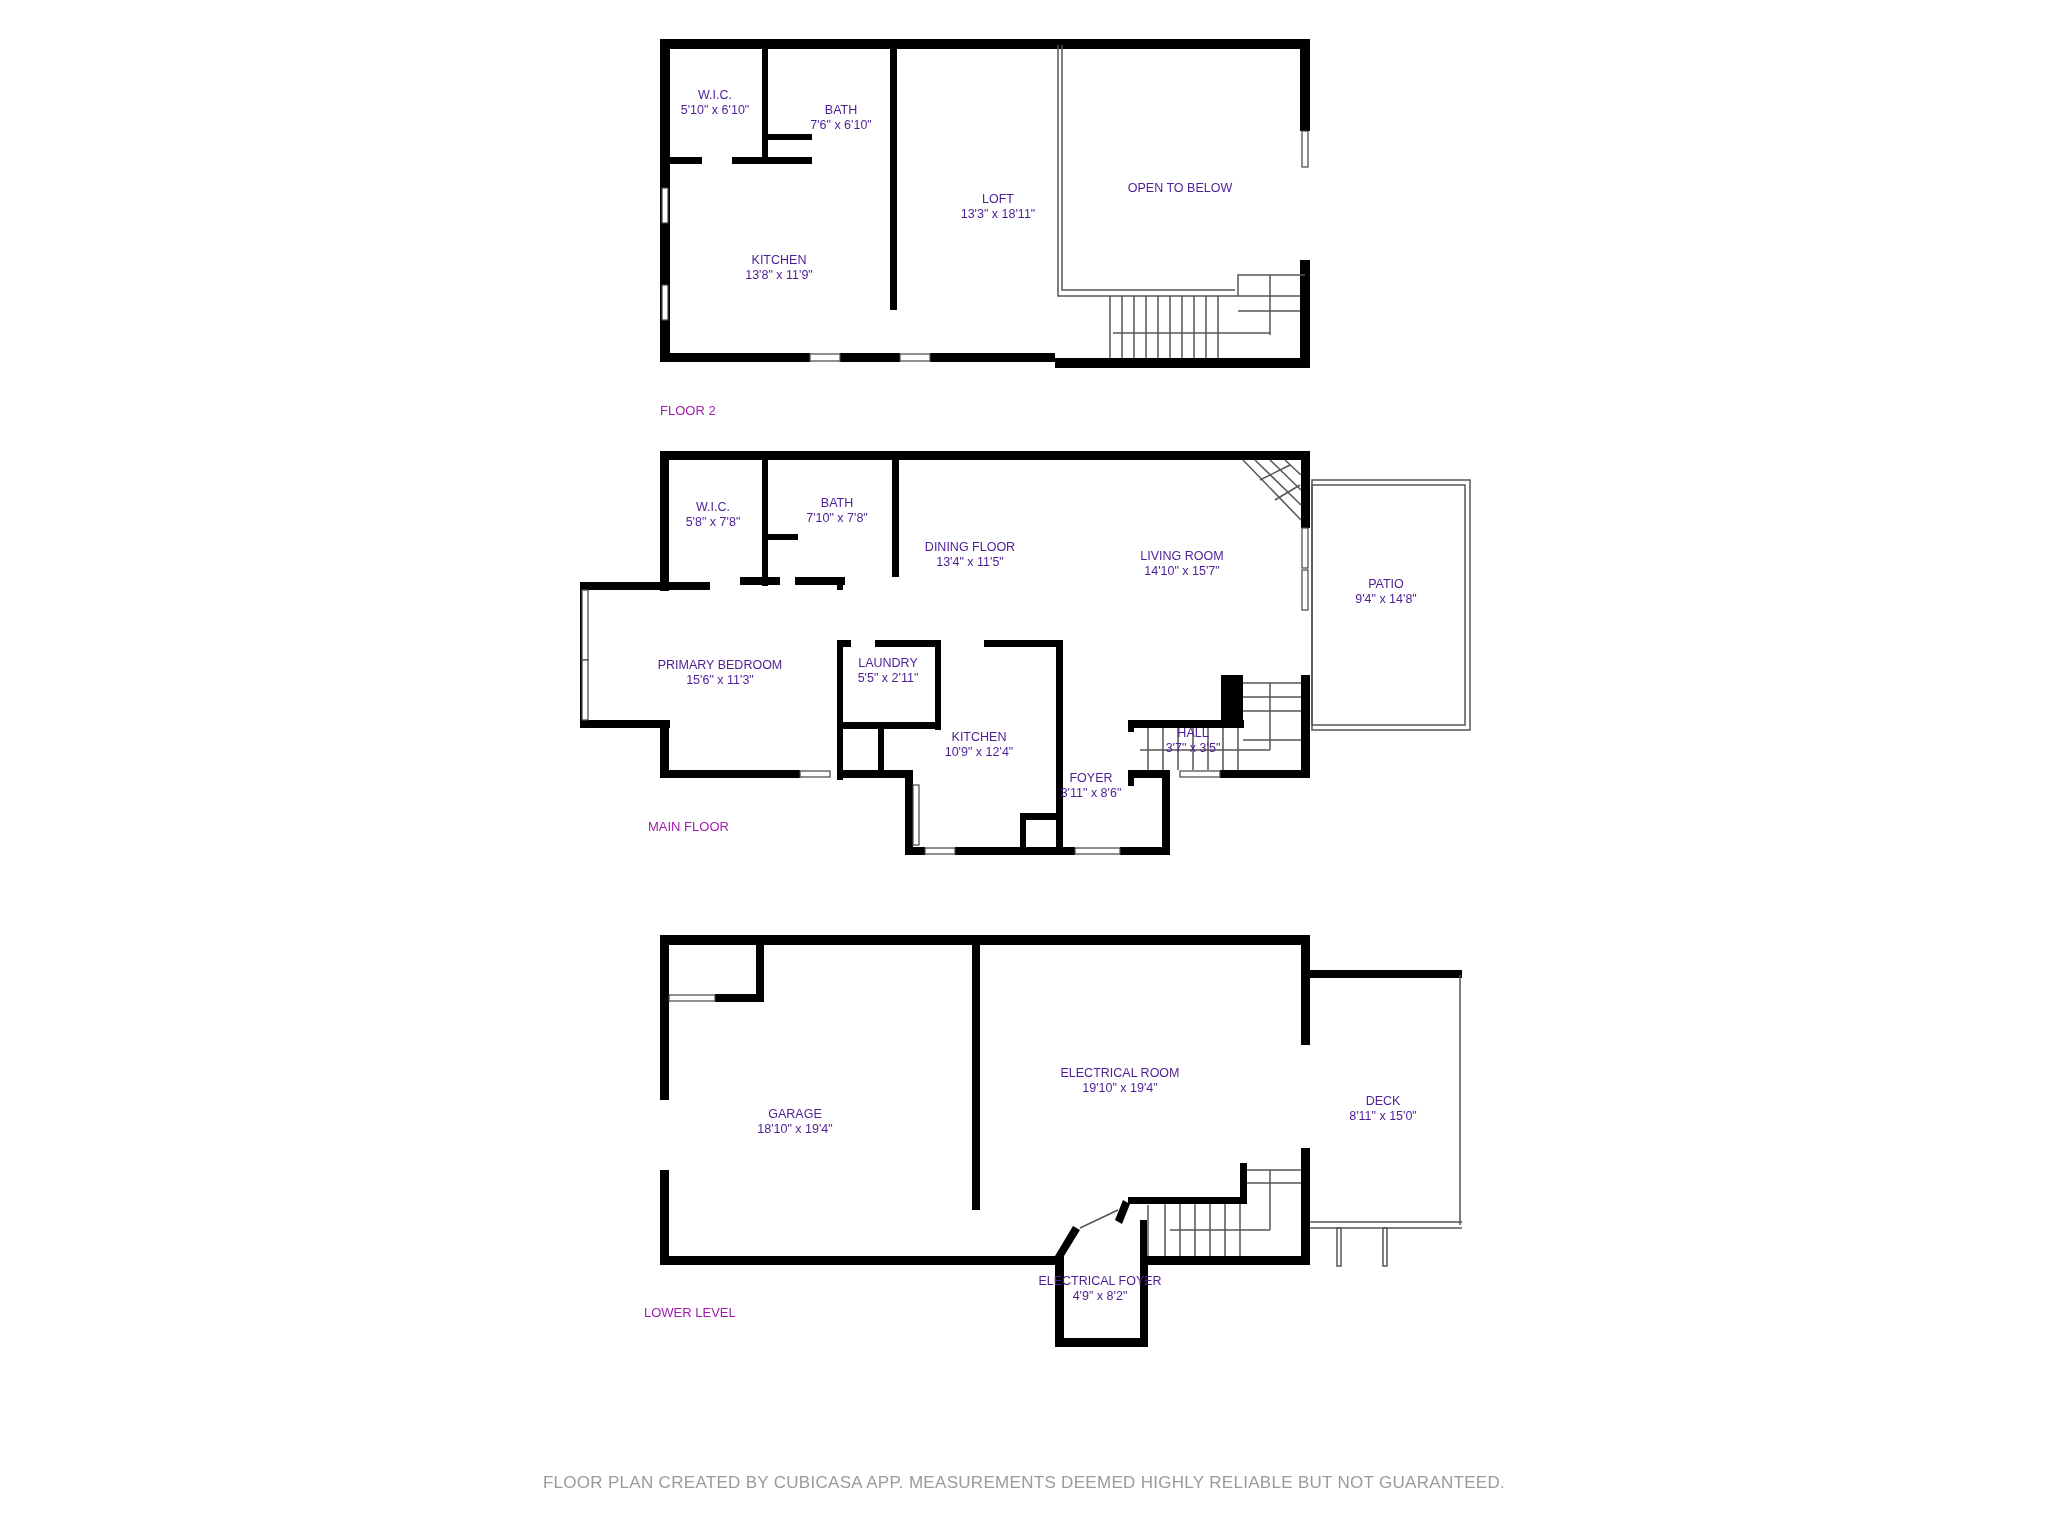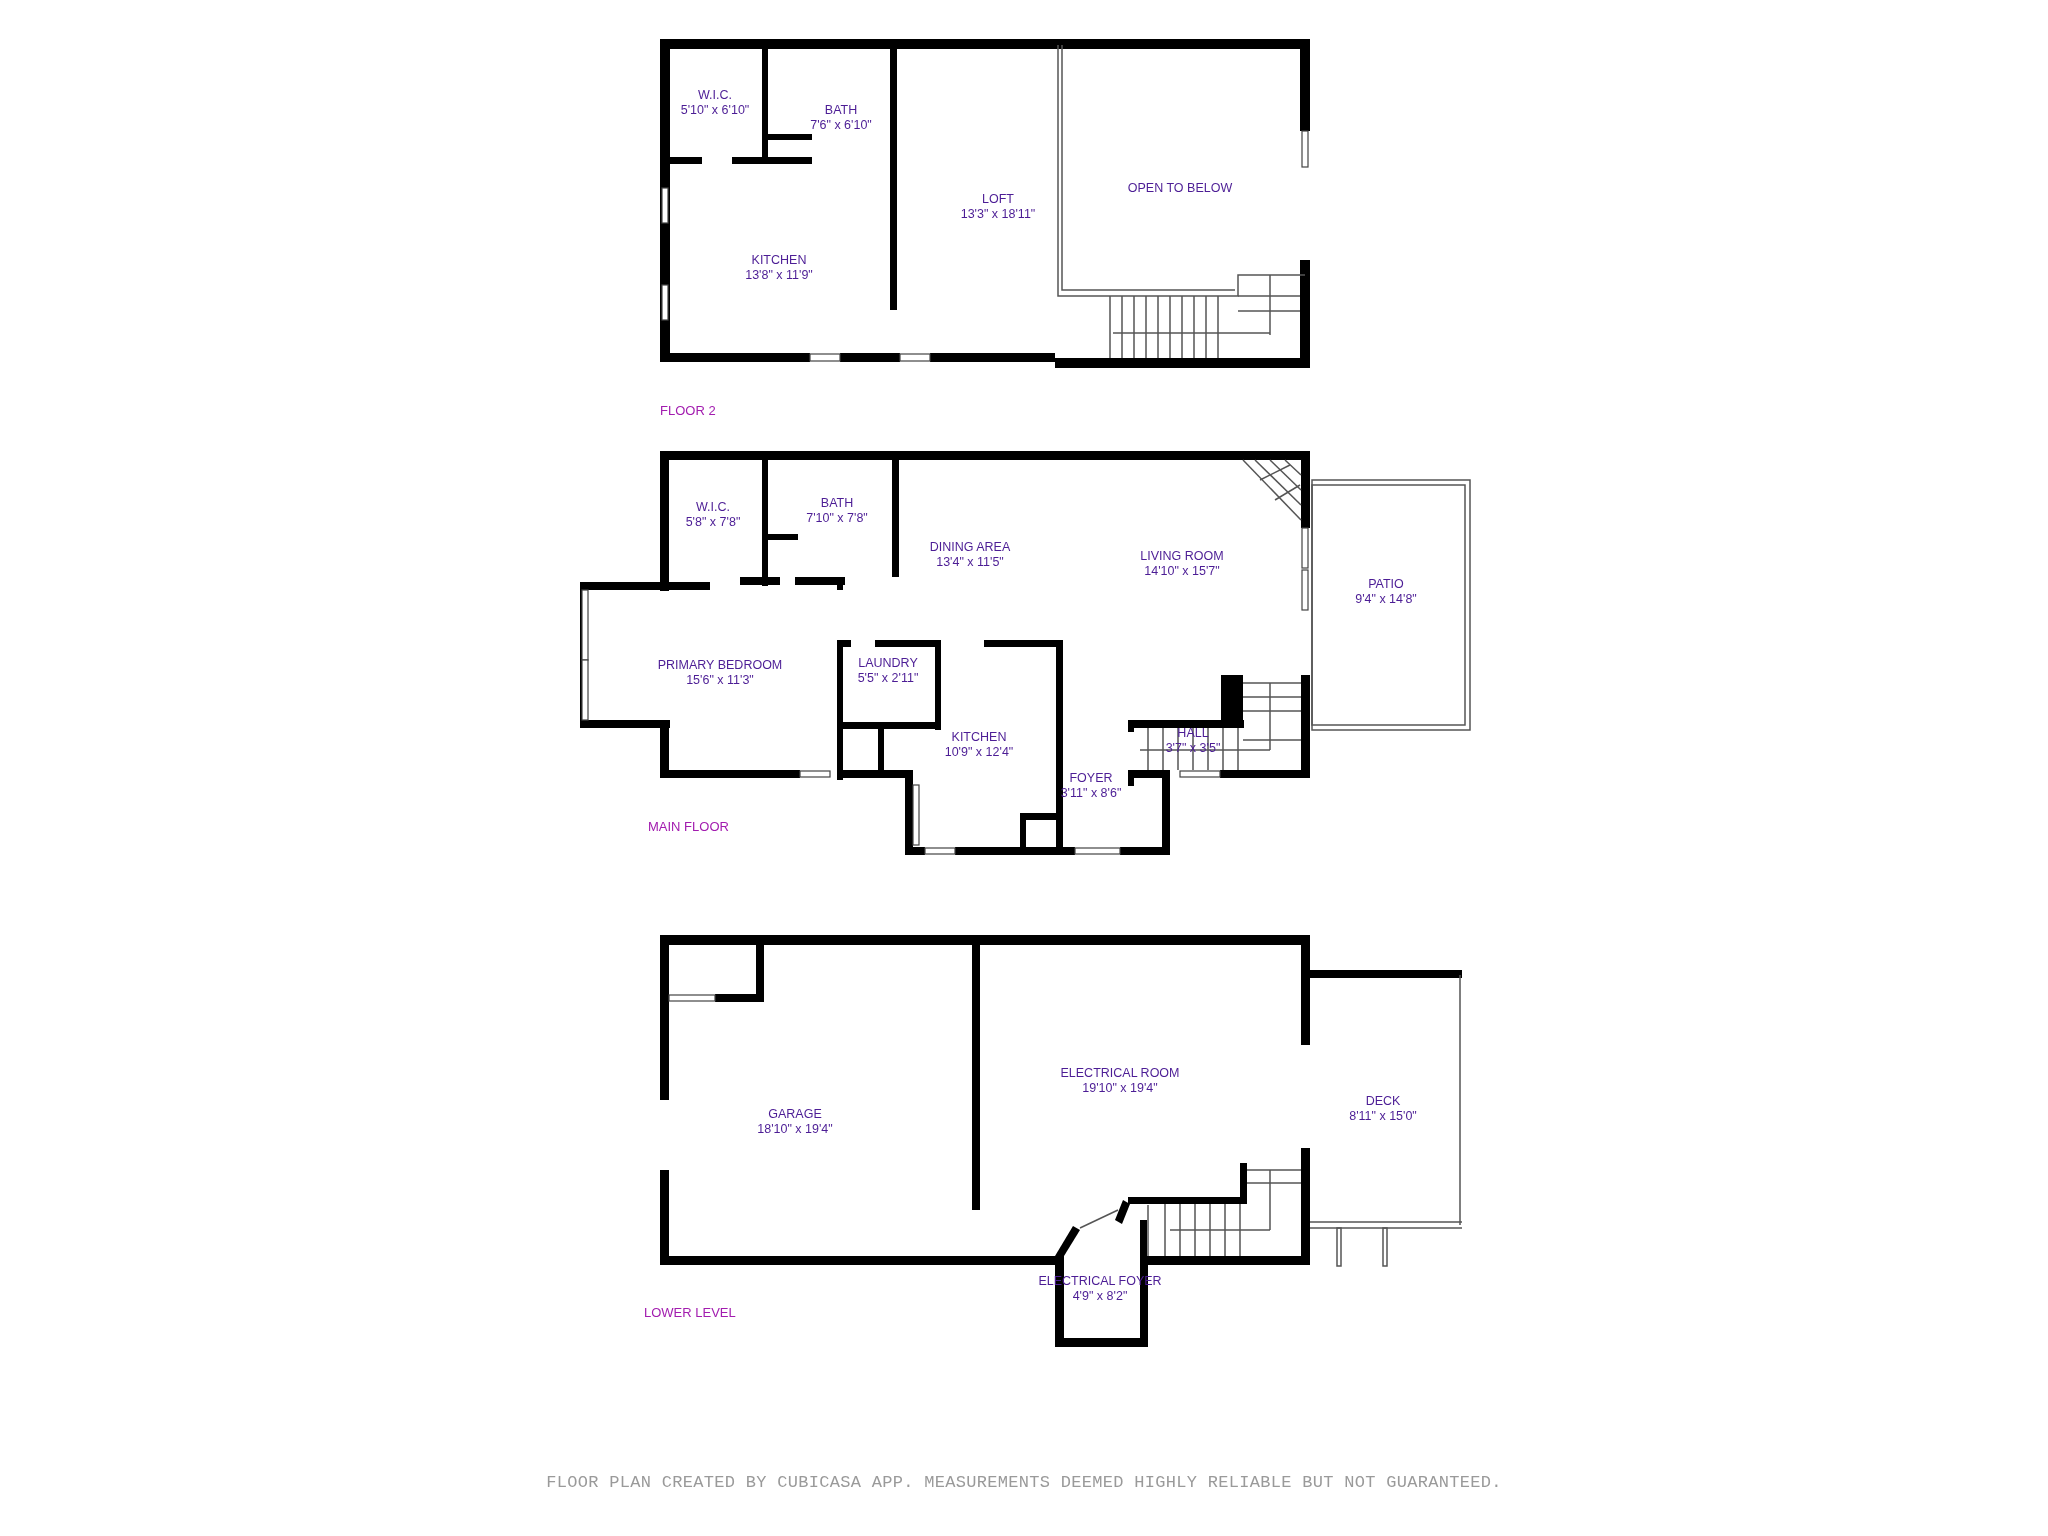--- a/index.html
+++ b/index.html
@@ -5,21 +5,21 @@
   html,body{margin:0;padding:0;background:#ffffff;}
   body{width:2048px;height:1536px;position:relative;overflow:hidden;font-family:"Liberation Sans",sans-serif;}
   svg.plan{position:absolute;left:0;top:0;width:2048px;height:1536px;}
   .w{fill:#000;}
   .thin{stroke:#555;stroke-width:1.5;fill:none;}
   .win{fill:#fff;stroke:#444;stroke-width:1.2;}
   .room{position:absolute;transform:translate(-50%,-50%);text-align:center;color:#4c1d95;font-size:12.5px;line-height:15px;white-space:nowrap;}
   .room .n{display:block;}
   .room .d{display:block;}
   .floor-label{position:absolute;font-size:13px;color:#a21caf;}
-  .footer{position:absolute;left:0;width:2048px;top:1473px;text-align:center;font-size:17px;color:#9a9a9a;letter-spacing:0.3px;font-family:Liberation Mono, monospace;}
+  .footer{position:absolute;left:0;width:2048px;top:1473px;text-align:center;font-size:17px;color:#9a9a9a;letter-spacing:0.3px;}
 </style>
 </head>
 <body>
 
 <svg class="plan" viewBox="0 0 2048 1536">
 
   <g>
     <rect class="w" x="660" y="39" width="650" height="10"></rect>
     <rect class="w" x="660" y="39" width="10" height="323"></rect>
     <rect class="w" x="1300" y="39" width="10" height="92"></rect>
@@ -198,21 +198,21 @@
 
 <div class="room" style="left:713px;top:515px">
   <span class="n">W.I.C.</span>
   <span class="d">5'8" x 7'8"</span>
 </div>
 <div class="room" style="left:837px;top:511px">
   <span class="n">BATH</span>
   <span class="d">7'10" x 7'8"</span>
 </div>
 <div class="room" style="left:970px;top:555px">
-  <span class="n">DINING AREA</span>
+  <span class="n">DINING FLOOR</span>
   <span class="d">13'4" x 11'5"</span>
 </div>
 <div class="room" style="left:1182px;top:564px">
   <span class="n">LIVING ROOM</span>
   <span class="d">14'10" x 15'7"</span>
 </div>
 <div class="room" style="left:1386px;top:592px">
   <span class="n">PATIO</span>
   <span class="d">9'4" x 14'8"</span>
 </div>

